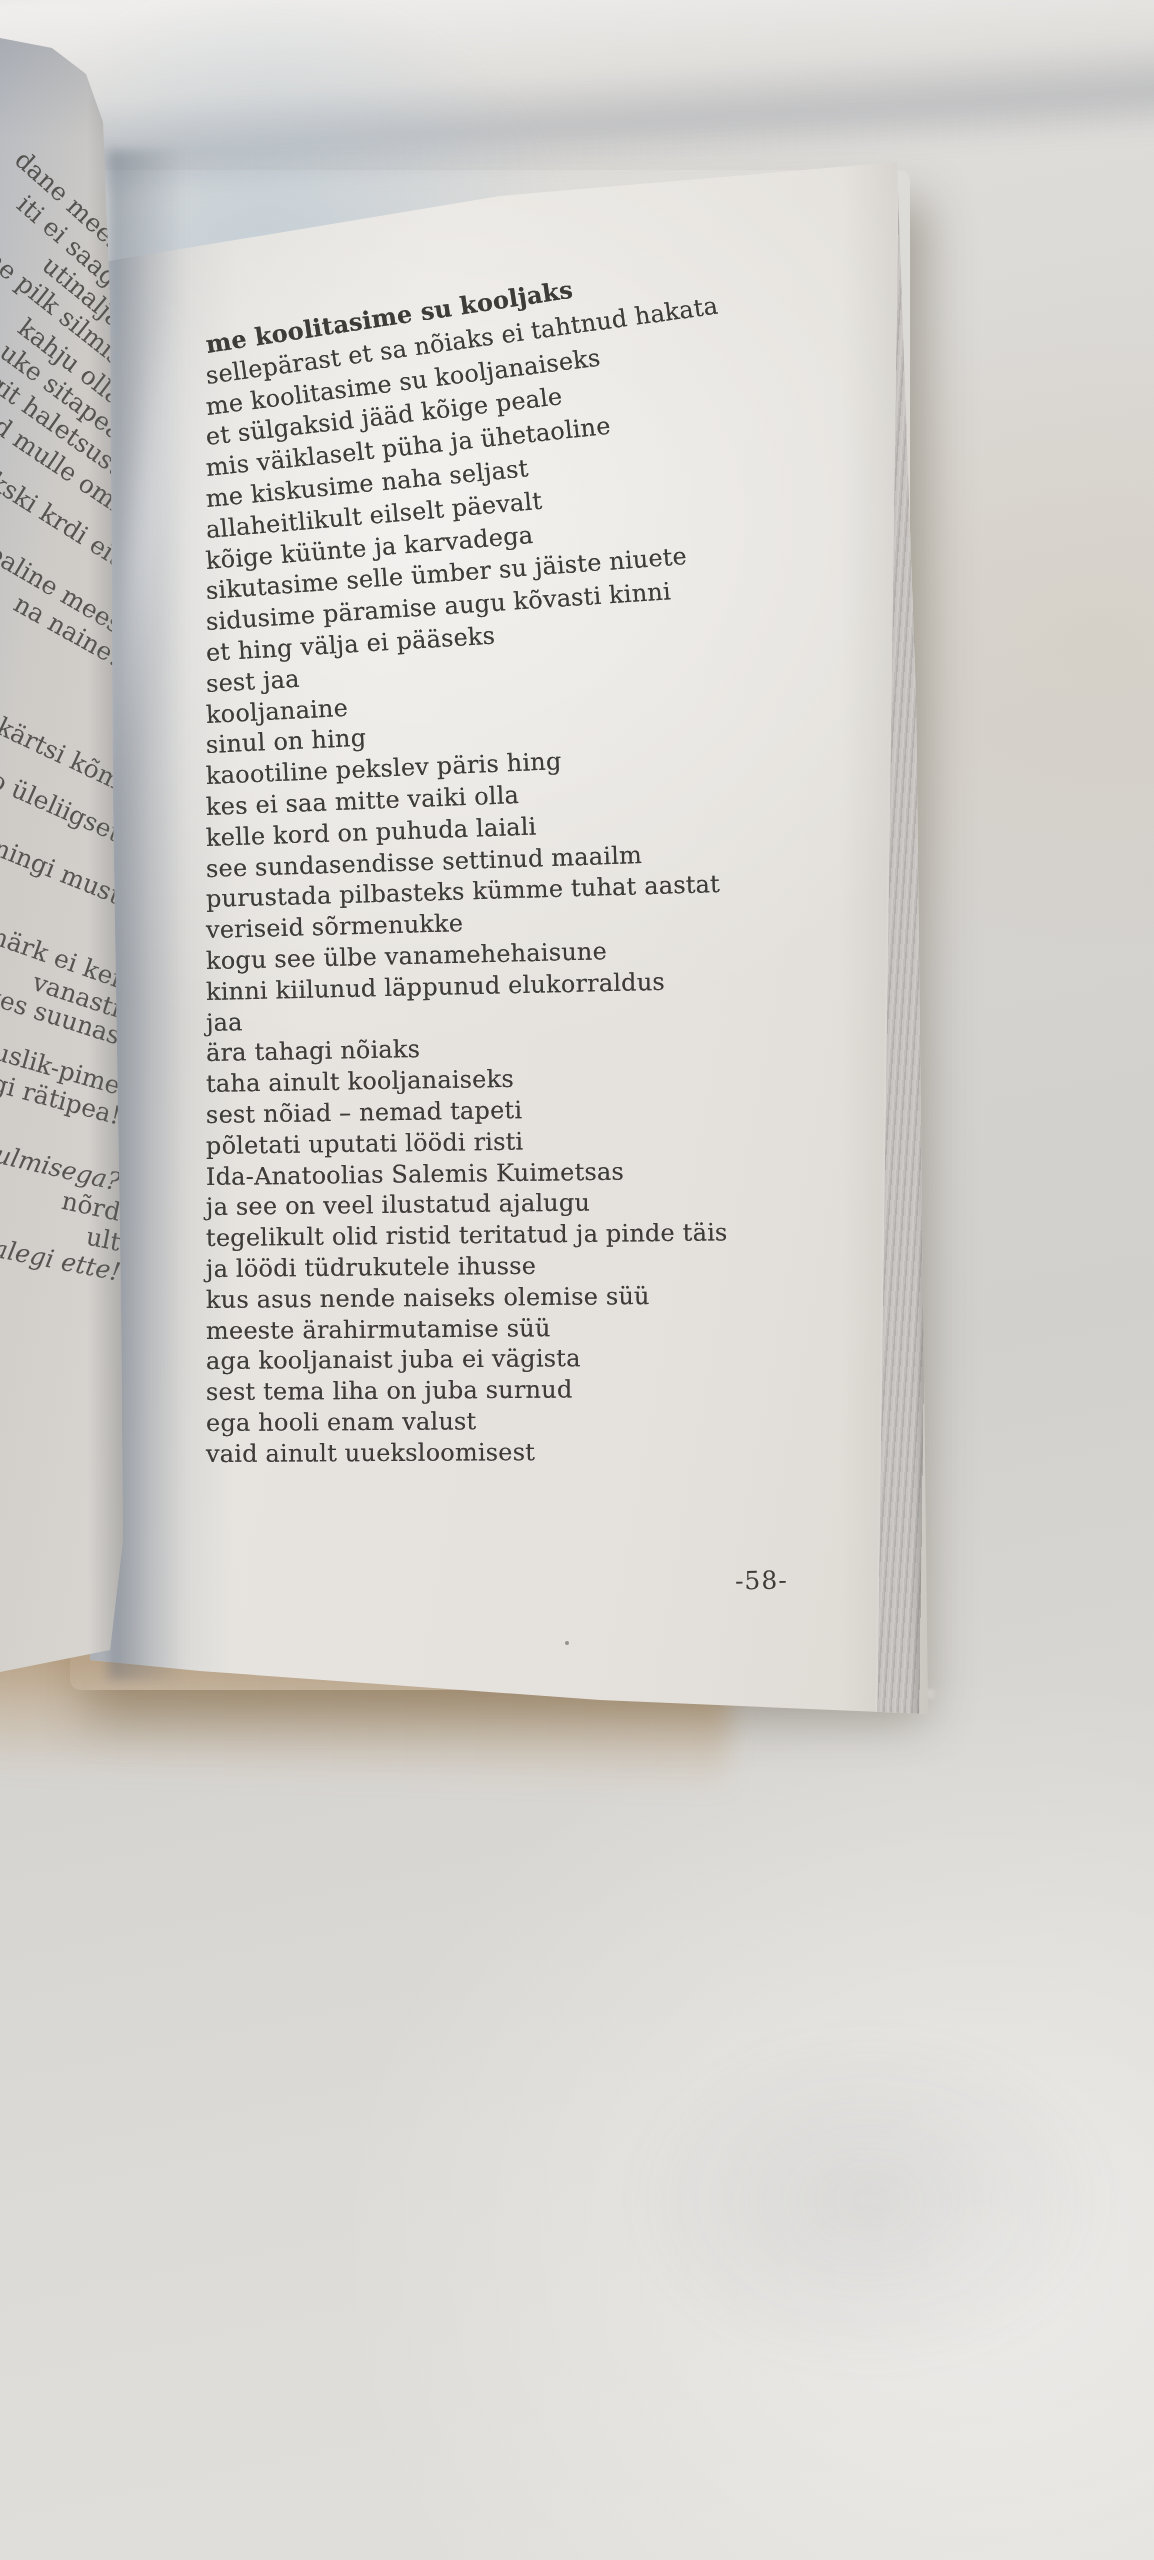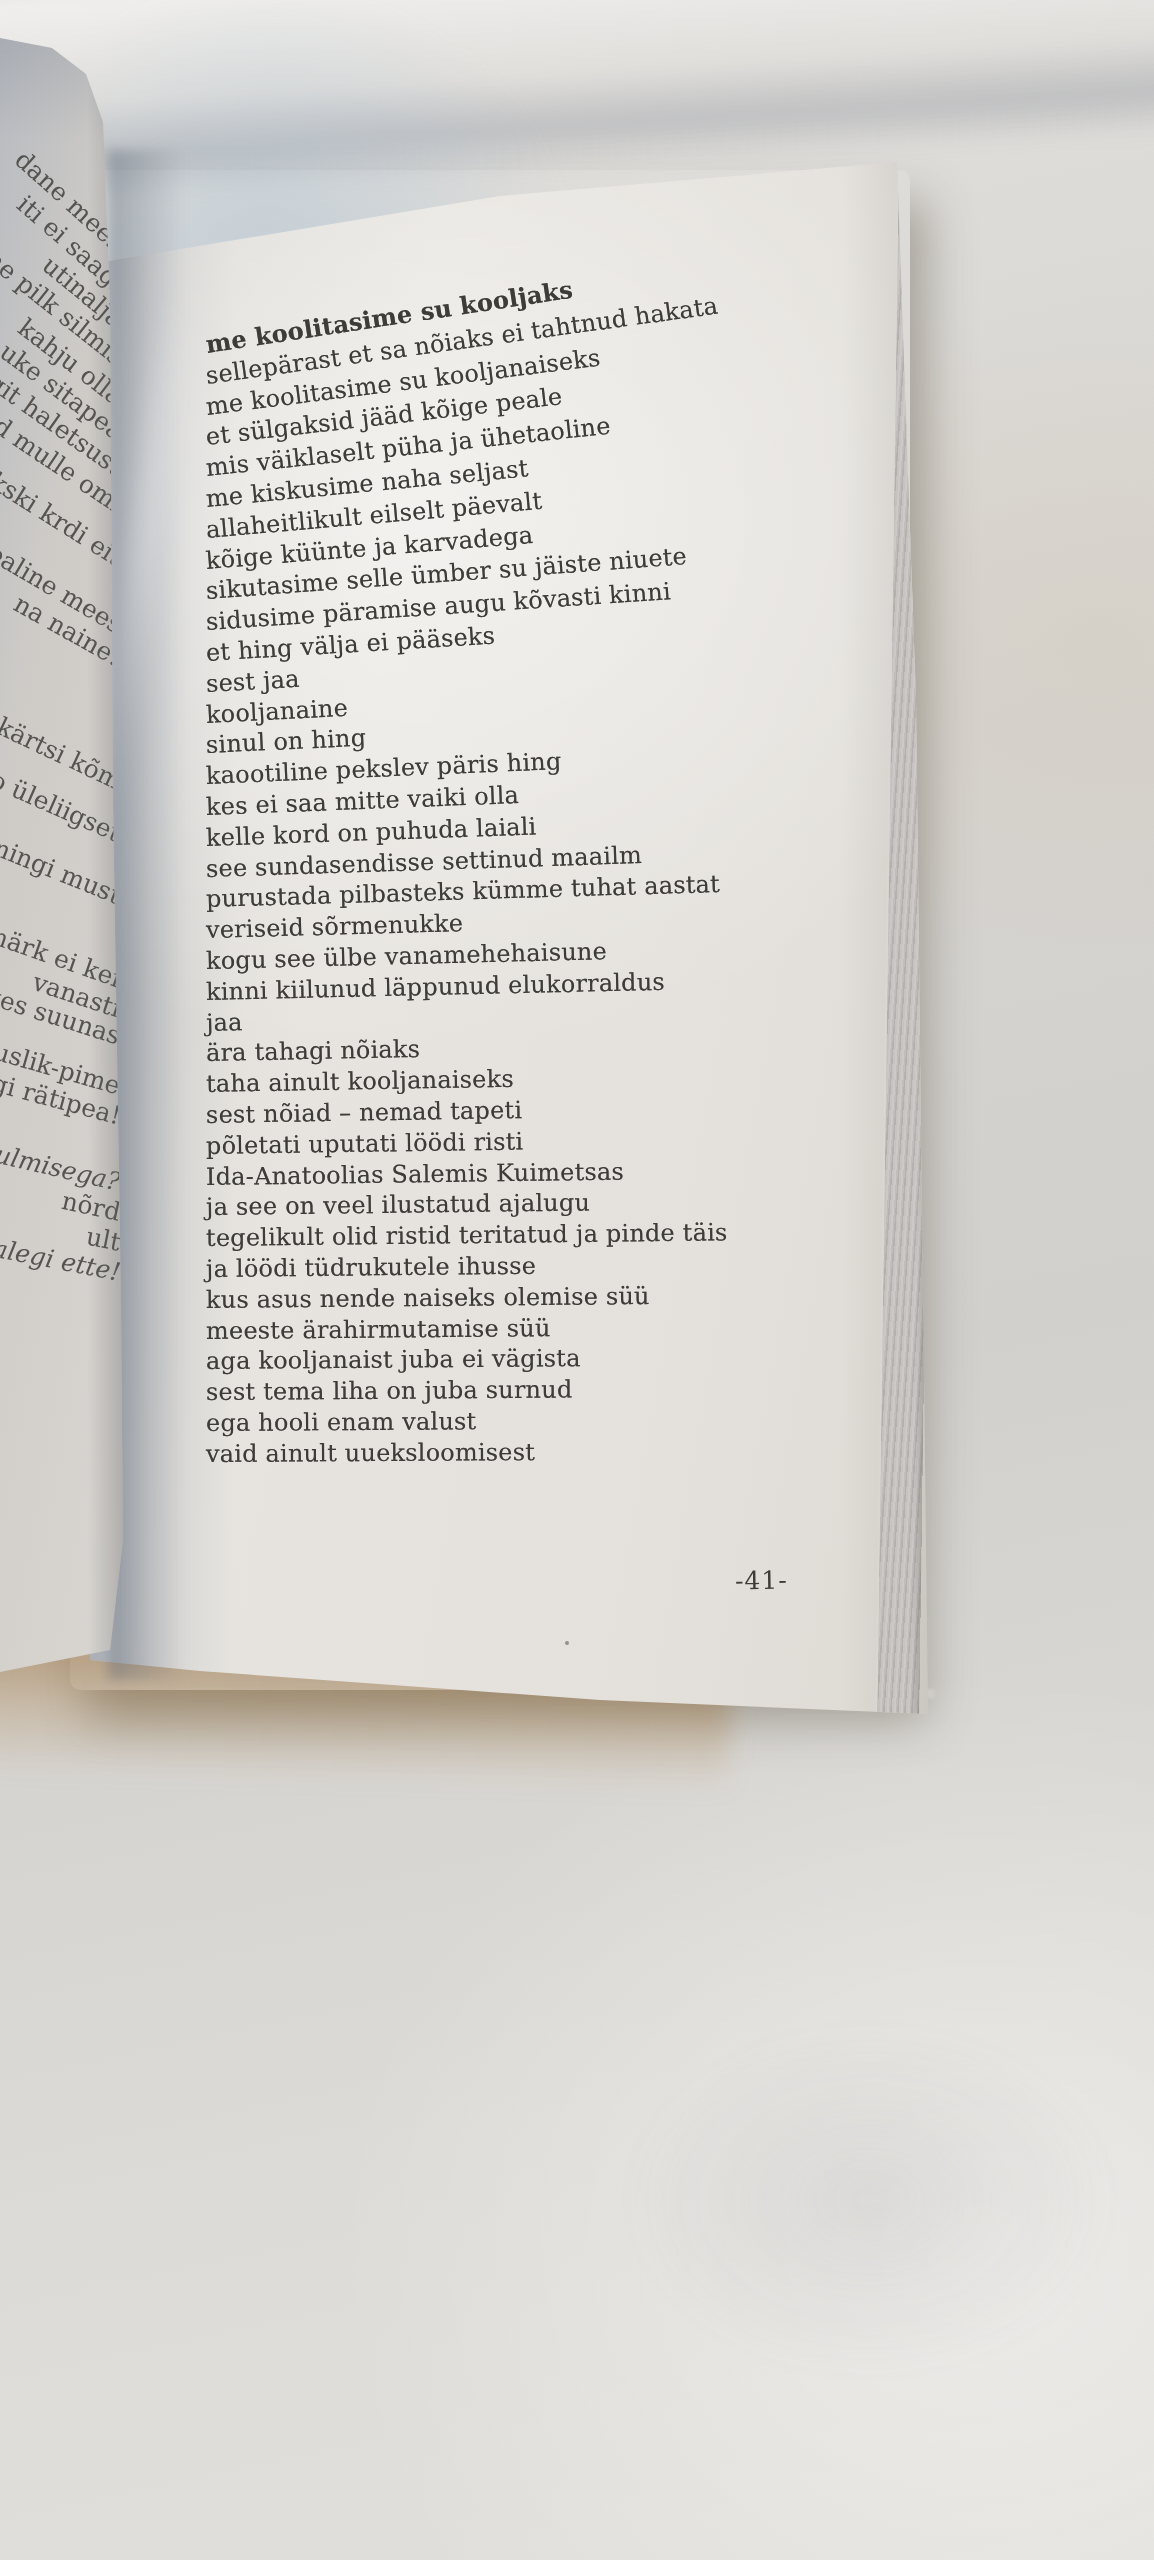--- a/index.html
+++ b/index.html
@@ -151,21 +151,21 @@
         <div class="poem-line" style="transform: rotate(-0.67deg);">ja see on veel ilustatud ajalugu</div>
         <div class="poem-line" style="transform: rotate(-0.62deg);">tegelikult olid ristid teritatud ja pinde täis</div>
         <div class="poem-line" style="transform: rotate(-0.56deg);">ja löödi tüdrukutele ihusse</div>
         <div class="poem-line" style="transform: rotate(-0.51deg);">kus asus nende naiseks olemise süü</div>
         <div class="poem-line" style="transform: rotate(-0.47deg);">meeste ärahirmutamise süü</div>
         <div class="poem-line" style="transform: rotate(-0.43deg);">aga kooljanaist juba ei vägista</div>
         <div class="poem-line" style="transform: rotate(-0.39deg);">sest tema liha on juba surnud</div>
         <div class="poem-line" style="transform: rotate(-0.36deg);">ega hooli enam valust</div>
         <div class="poem-line" style="transform: rotate(-0.33deg);">vaid ainult uueksloomisest</div>
       </div>
-    <div class="page-number">-41-</div>
+    <div class="page-number">-58-</div>
     <div class="fore-edge"></div>
     <div class="speck"></div>
   </div>
 
   <div class="gutter-shadow"></div>
 
   <div class="left-page">
     <div class="left-frags">
         <div class="frag" style="top: 232px; transform: rotate(42deg);">dane mees</div>
         <div class="frag" style="top: 272px; transform: rotate(40.8deg);">iti ei saagi</div>

